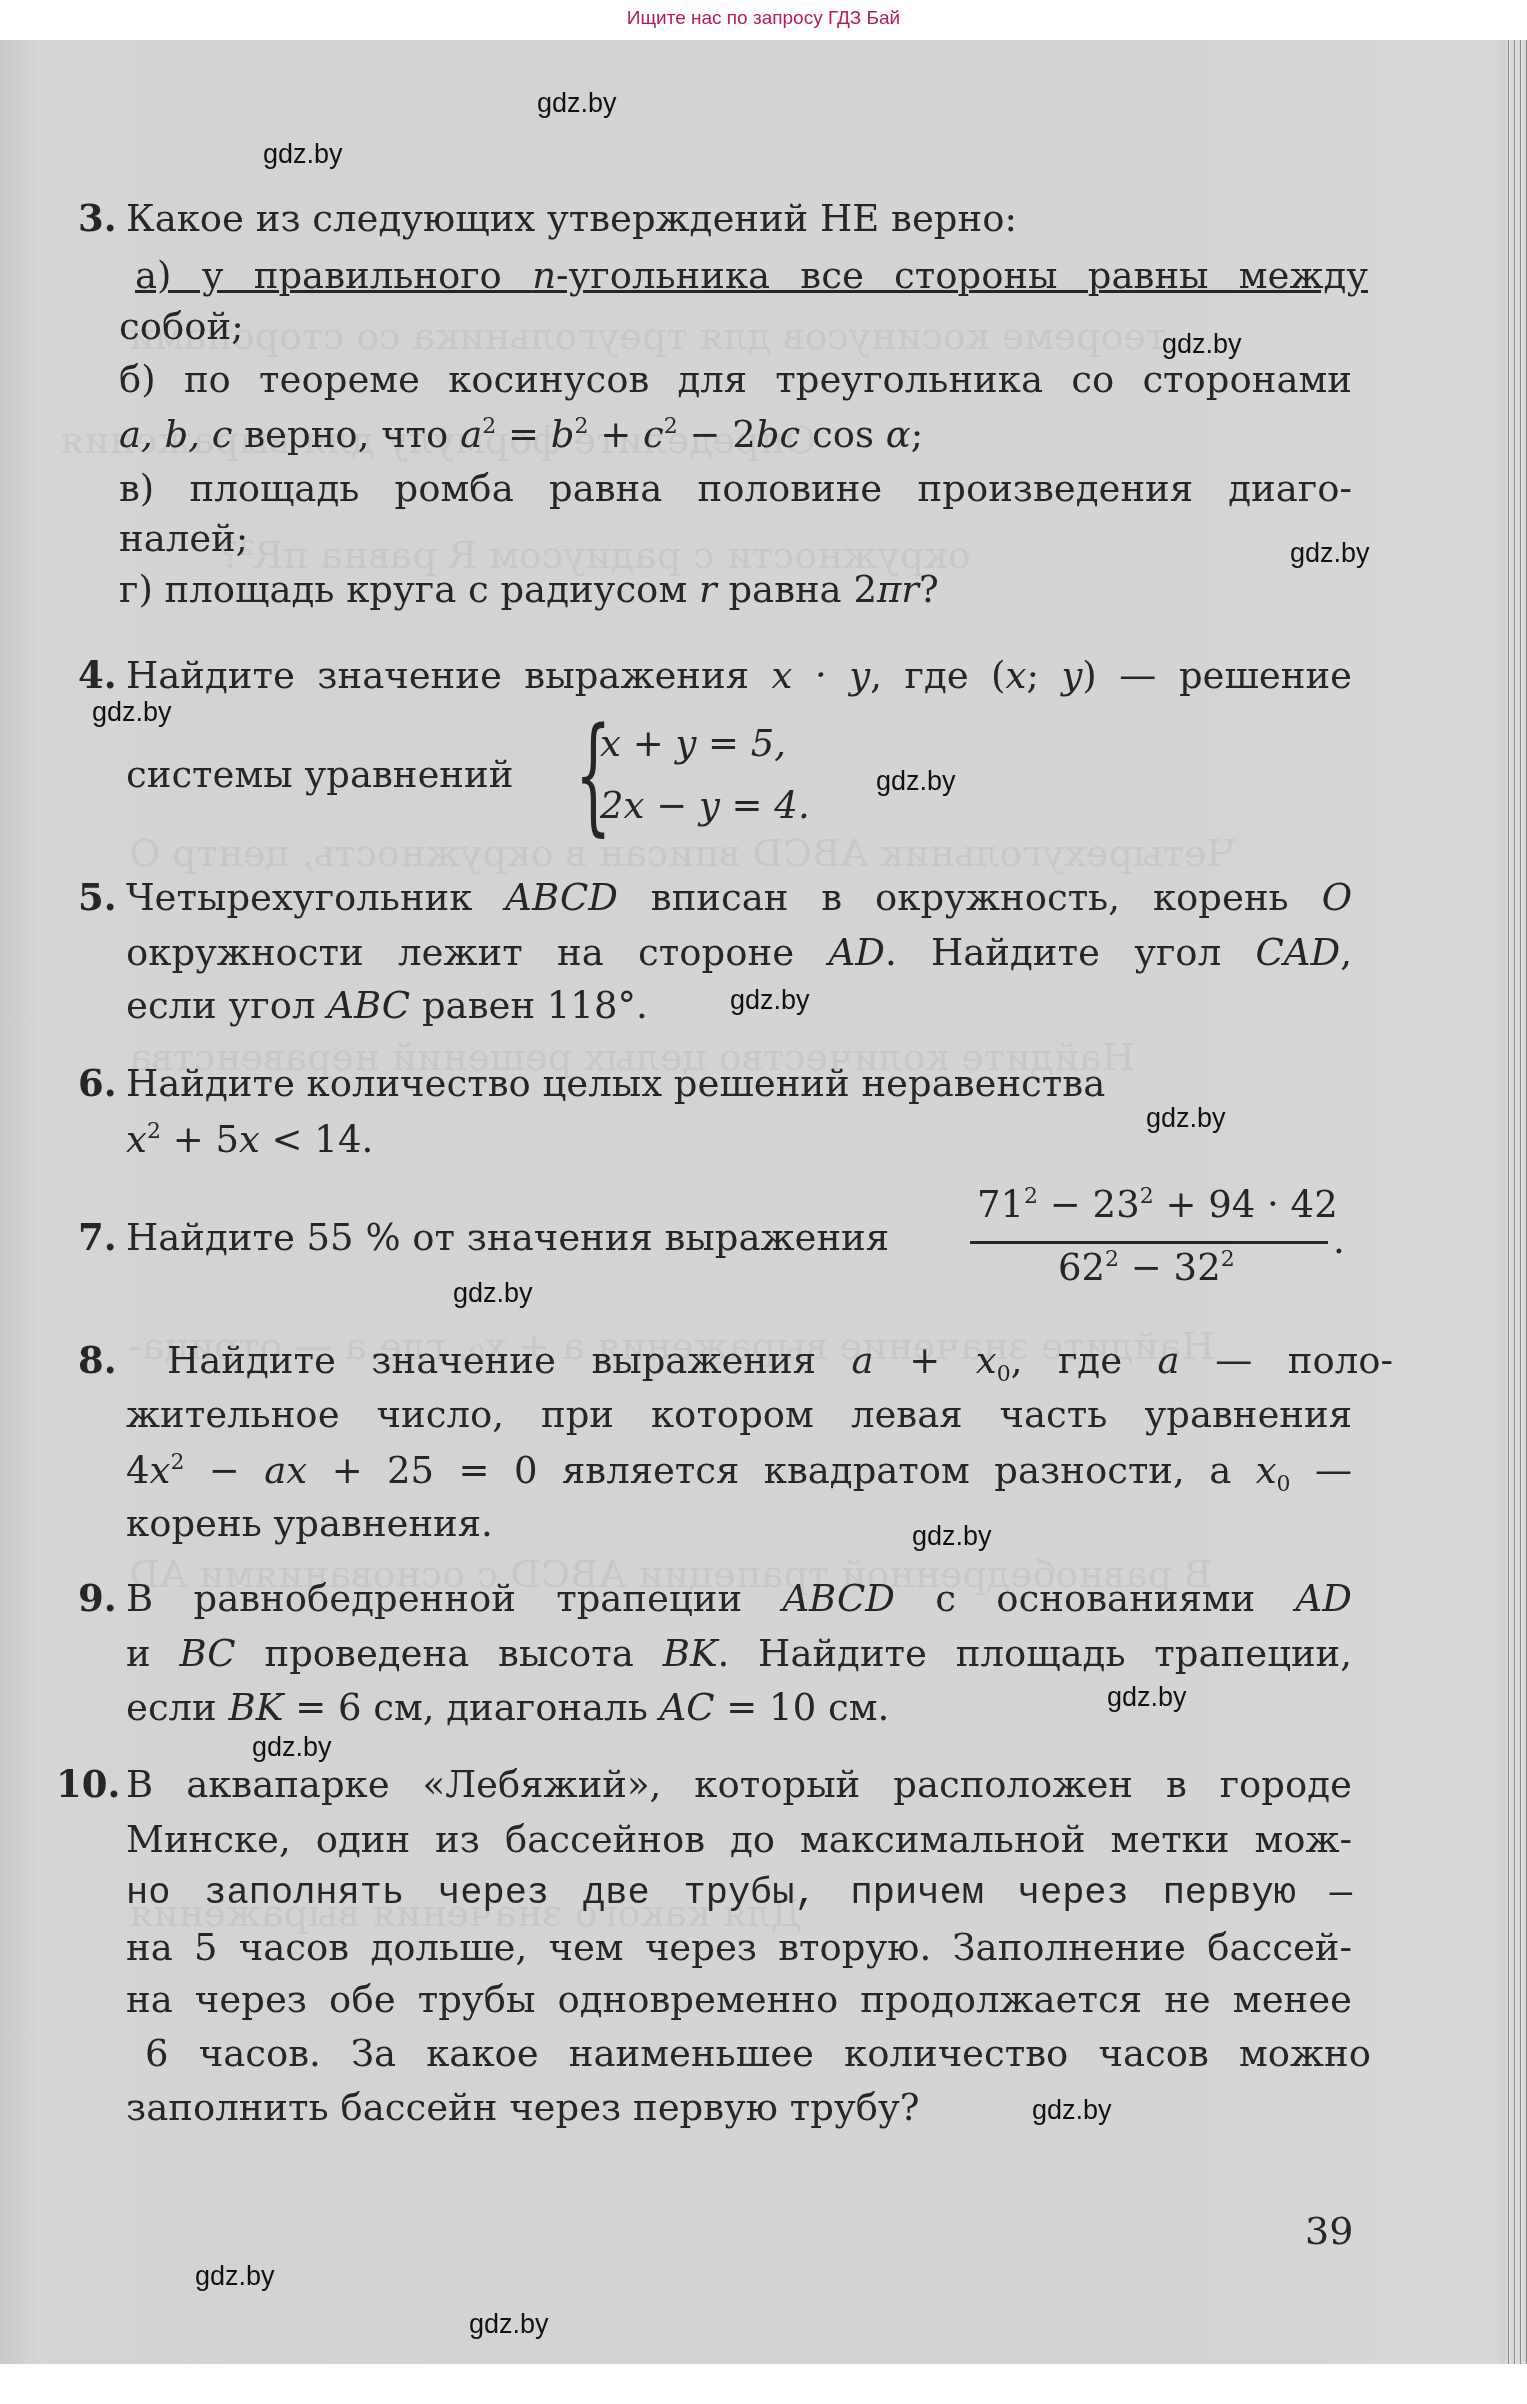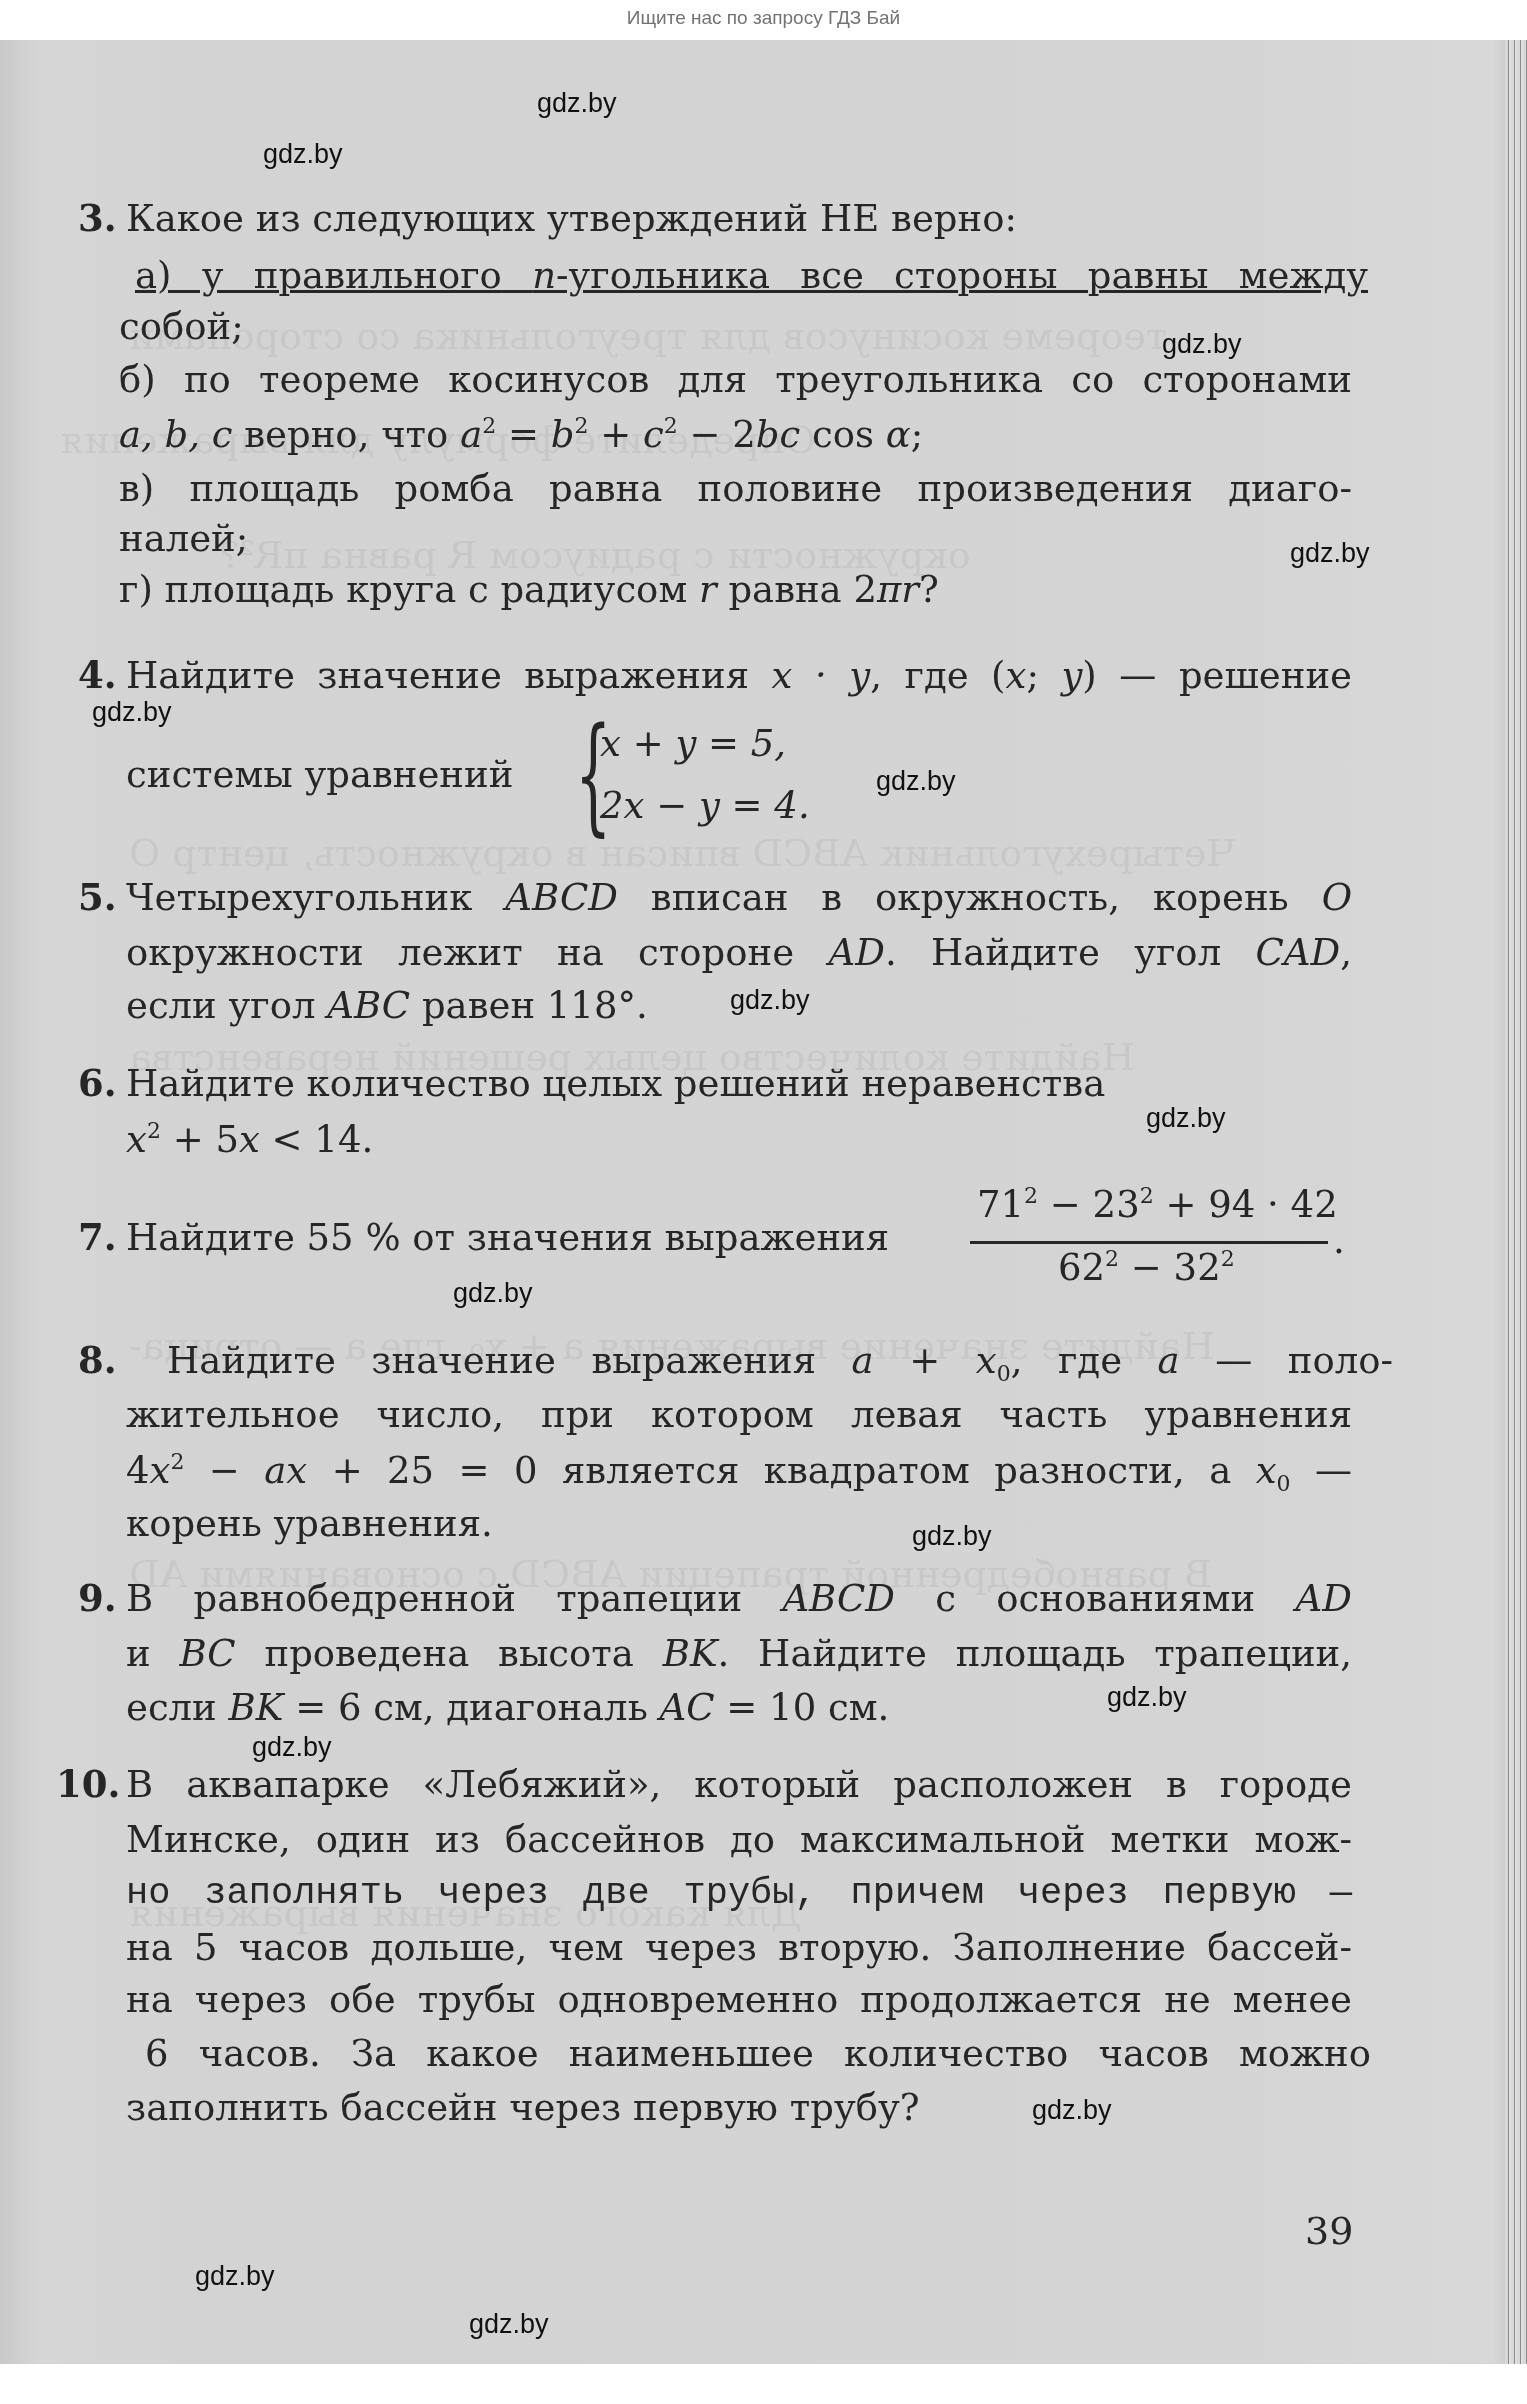--- a/index.html
+++ b/index.html
@@ -49,21 +49,21 @@
     position: absolute; font-size: 127px; line-height: 127px; color: #262626;
     font-weight: 100; transform: scaleX(0.45); transform-origin: left center;
   }
   .frac-bar { position: absolute; height: 3px; background: #262626; }
   .pagenum { position: absolute; font-size: 38px; font-weight: normal; color: #262626; }
 </style>
 </head>
 <body>
 
 <div class="top-banner">
-  <span style="color:#737373">Ищите нас по запросу ГДЗ Бай</span>
+  <span style="color:#be185d">Ищите нас по запросу ГДЗ Бай</span>
 </div>
 
 <div class="page">
   <div class="page-edge"></div>
 
   <div class="ghost" style="left:129px; top:274px;">теореме косинусов для треугольника со сторонами</div>
   <div class="ghost" style="left:60px; top:378px;">Определите формулу для выражения</div>
   <div class="ghost" style="left:219px; top:493px;">окружности с радиусом R равна πR²?</div>
   <div class="ghost" style="left:129px; top:791px;">Четырехугольник ABCD вписан в окружность, центр O</div>
   <div class="ghost" style="left:129px; top:995px;">Найдите количество целых решений неравенства</div>

